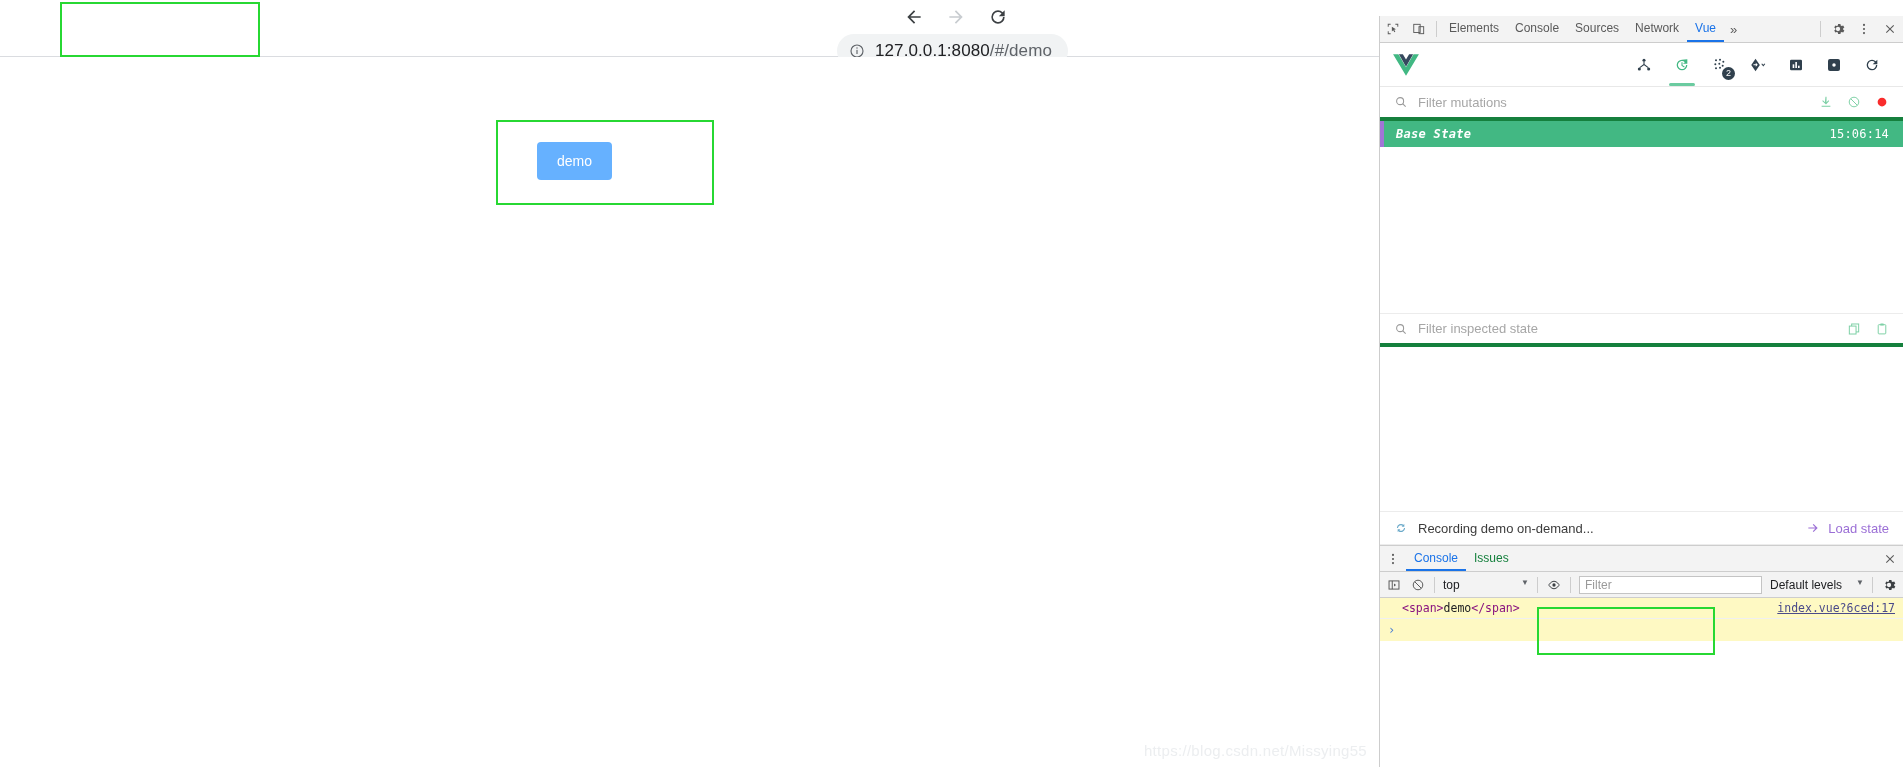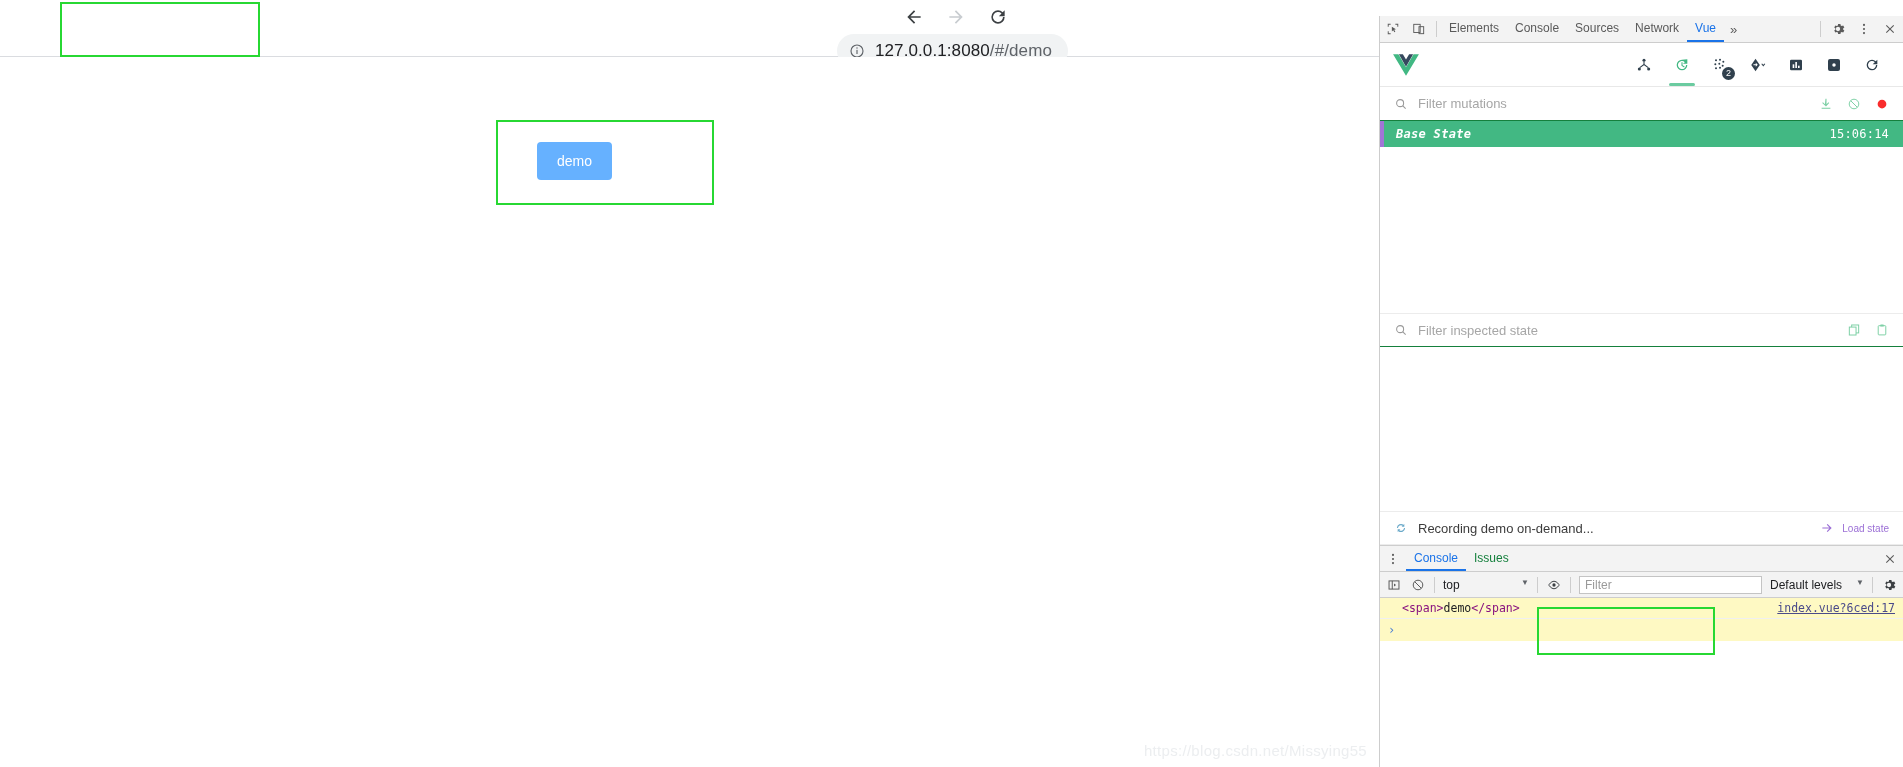--- a/index.html
+++ b/index.html
@@ -177,21 +177,21 @@
     line-height: 1;
   }
 
   
   .dt-searchrow {
     height: 34px; flex: 0 0 34px;
     display: flex; align-items: center;
     padding: 0 14px;
     gap: 10px;
     background: #ffffff;
-    border-bottom: 1px solid #15803d;
+    border-bottom: 4px solid #15803d;
   }
   .dt-searchrow .ph { color: #a6a6a6; font-size: 13px; flex: 1 1 auto; }
   .sr-actions { display: flex; align-items: center; gap: 14px; flex: 0 0 auto; }
 
   .mutations-list { flex: 0 0 auto; background: #fff; }
   .mut-row {
     height: 26px;
     display: flex; align-items: center;
     background: #42b883;
     color: #ffffff;
@@ -211,21 +211,21 @@
   .record-row {
     height: 34px; flex: 0 0 34px;
     display: flex; align-items: center;
     padding: 0 14px;
     gap: 10px;
     border-top: 1px solid #ececec;
     border-bottom: 1px solid #ececec;
     background: #ffffff;
   }
   .record-text { font-size: 13px; color: #3c3c3c; flex: 1 1 auto; }
-  .load-state { display: flex; align-items: center; gap: 8px; color: #9b6fd6; font-size: 10px; flex: 0 0 auto;}
+  .load-state { display: flex; align-items: center; gap: 8px; color: #9b6fd6; font-size: 13px; flex: 0 0 auto;}
 
   
   .drawer {
     flex: 0 0 auto;
     background: #ffffff;
     border-top: 1px solid #cdcdcd;
     display: flex; flex-direction: column;
   }
   .drawer-tabs {
     height: 26px; flex: 0 0 26px;

